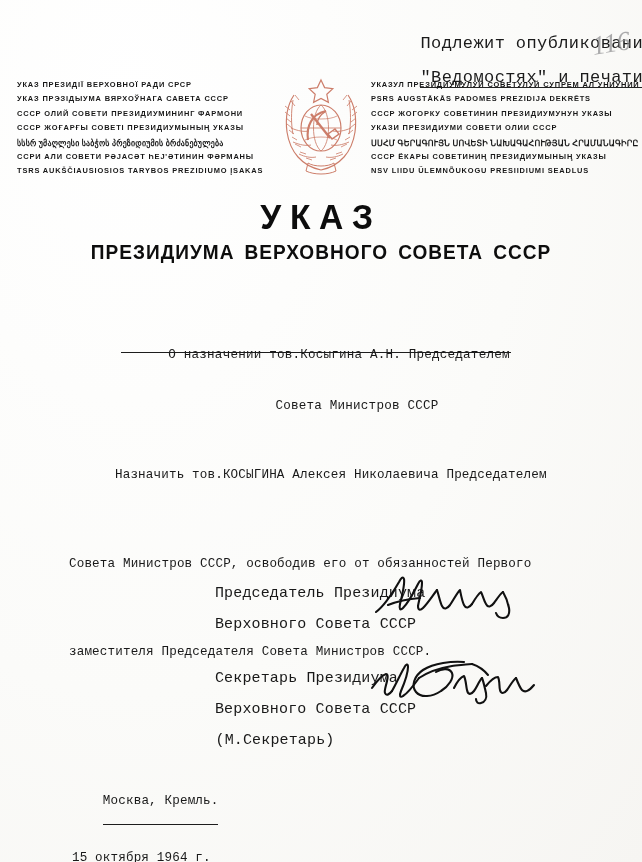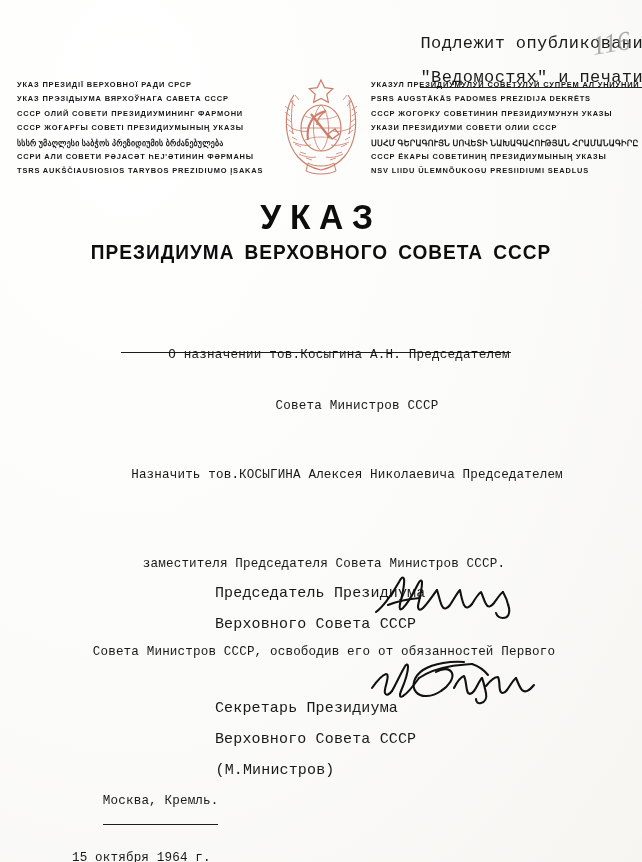--- a/index.html
+++ b/index.html
@@ -64,21 +64,20 @@
     position:absolute;top:240px;left:0;width:642px;text-align:center;
     font-weight:700;font-size:20.5px;letter-spacing:1.1px;
     transform:scaleX(.93);color:#0d0d0d;word-spacing:4px;
   }
 
   
   .tw{
     font-family:"Liberation Mono","DejaVu Sans Mono",monospace;
     color:#191919;
     white-space:pre;
-    text-align:center;
   }
   .subject{
     position:absolute;top:313px;left:0;width:642px;text-align:center;
     font-size:12.6px;line-height:17px;letter-spacing:.2px;padding-left:18px;
   }
   .subject .u1{display:block;}
   .subject .u2{display:block;margin-left:36px;}
   .subject-rule{
     position:absolute;top:352px;left:121px;width:390px;height:0;
     border-bottom:1.7px solid #1d1d1d;
@@ -92,21 +91,21 @@
 
   
   .sigblock{position:absolute;}
   .sigblock .lines{
     font-family:"Liberation Mono","DejaVu Sans Mono",monospace;
     font-size:15px;line-height:15.5px;letter-spacing:.15px;
     color:#191919;white-space:pre;
   }
   .sigblock .lines .c{display:block;text-align:center;}
   .sig1{left:160px;top:570px;width:230px;}
-  .sig2{left:160px;top:685px;width:230px;}
+  .sig2{left:160px;top:655px;width:230px;}
   .sigimg{position:absolute;}
   .sigimg1{left:370px;top:566px;}
   .sigimg2{left:368px;top:650px;}
 
   
   .footer{
     position:absolute;left:72px;top:768px;
     font-family:"Liberation Mono","DejaVu Sans Mono",monospace;
     font-size:12.6px;line-height:22px;letter-spacing:.15px;
     color:#191919;white-space:pre;
@@ -194,22 +193,22 @@
   <div class="title-sub">ПРЕЗИДИУМА ВЕРХОВНОГО СОВЕТА СССР</div>
 
   <div class="subject tw">
     <span class="u1">О назначении тов.Косыгина А.Н. Председателем</span>
     <span class="u2">Совета Министров СССР</span>
   </div>
   <div class="subject-rule"></div>
 
   <div class="body tw">
     <div class="ind">Назначить тов.КОСЫГИНА Алексея Николаевича Председателем</div>
+    <div>Совета Министров СССР, освободив его от обязанностей Первого</div>
     <div>заместителя Председателя Совета Министров СССР.</div>
-    <div>Совета Министров СССР, освободив его от обязанностей Первого</div>
   </div>
 
   <div class="sigblock sig1">
     <div class="lines">
       <span>Председатель Президиума</span><br>
       <span>Верховного Совета СССР</span>
     </div>
   </div>
   <div class="sigimg sigimg1">
     <svg width="160" height="58" viewBox="0 0 160 58">
@@ -220,21 +219,21 @@
         <path d="M133 26 C136 31 138 37 139 42 C140 48 138 52 133 52 C129 52 127 50 126 47"></path>
         <path d="M18 39 C28 35 38 33 50 32"></path>
       </g>
     </svg>
   </div>
 
   <div class="sigblock sig2">
     <div class="lines">
       <span>Секретарь Президиума</span><br>
       <span>Верховного Совета СССР</span>
-      <span class="c">(М.Министров)</span>
+      <span class="c">(М.Секретарь)</span>
     </div>
   </div>
   <div class="sigimg sigimg2">
     <svg width="175" height="62" viewBox="0 0 175 62">
       <g fill="none" stroke="#111" stroke-width="2.1" stroke-linecap="round" stroke-linejoin="round">
         <path d="M4 38 C9 31 14 25 18 24 C20 24 20 27 19 31 C18 36 16 41 17 43 C18 46 21 45 24 41"></path>
         <path d="M24 41 C28 34 32 25 36 18 C38 14 40 13 40 17 C40 24 36 34 33 41 C31 46 32 48 35 46 C40 43 46 35 51 28"></path>
         <path d="M96 12 C84 11 66 13 55 20 C46 26 43 36 48 42 C53 48 64 47 73 41 C81 36 86 28 84 23 C82 18 74 18 68 22"></path>
         <path d="M51 28 C60 22 72 18 84 16 C92 15 99 14 104 14"></path>
         <path d="M86 38 C89 32 93 27 96 26 C98 30 98 36 99 40 C100 45 103 45 106 41 C109 37 111 31 114 28"></path>

